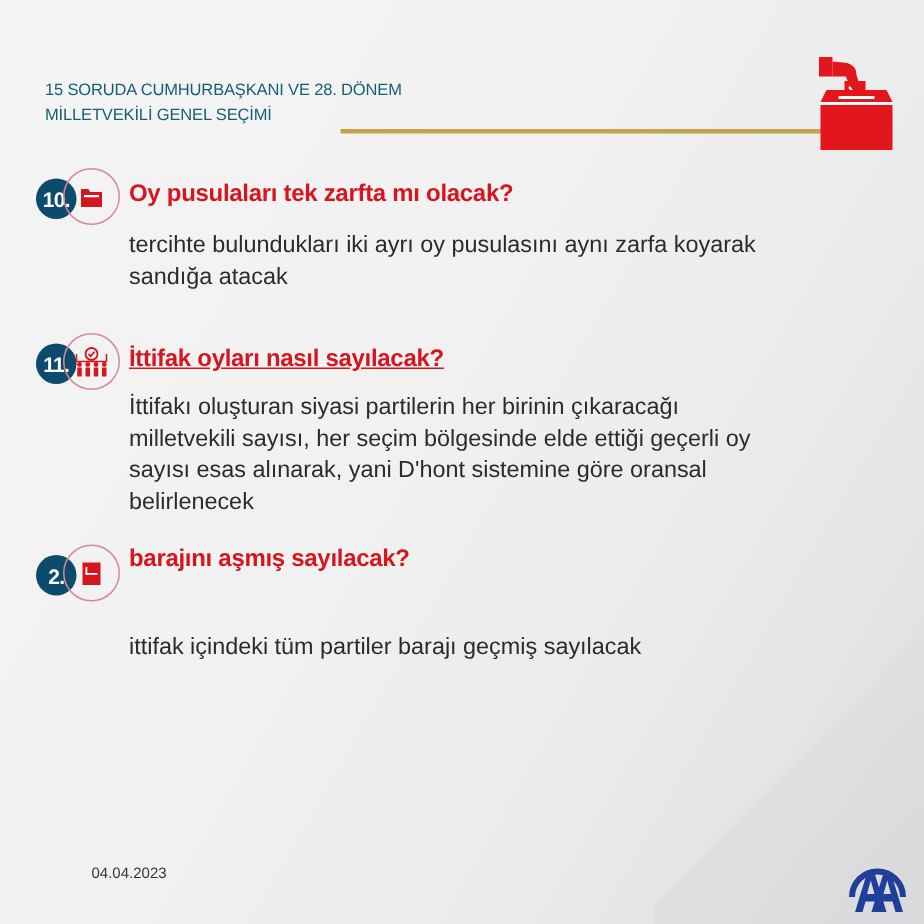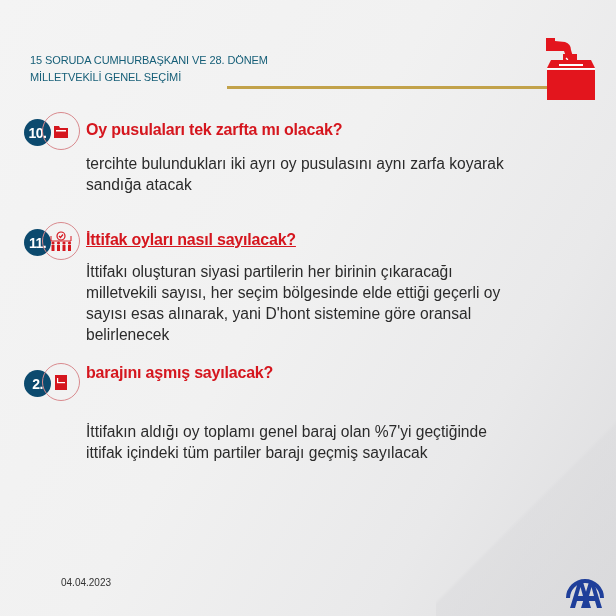--- a/index.html
+++ b/index.html
@@ -128,21 +128,20 @@
     <svg width="14" height="17" viewBox="0 0 14 17">
       <rect x="1" y="1" width="12" height="15" fill="#d5161e"></rect>
       <rect x="3" y="4" width="1.2" height="5" fill="#fff"></rect>
       <rect x="3" y="8" width="8" height="1.2" fill="#fff"></rect>
     </svg>
   </div>
   <div class="q-title" style="top:2px;">
     <div>barajını aşmış sayılacak?</div>
   </div>
   <div class="q-body" style="top:63px;">
-    <div>İttifakın aldığı oy toplamı genel baraj olan %7'yi geçtiğinde</div>
     <div>ittifak içindeki tüm partiler barajı geçmiş sayılacak</div>
   </div>
 </div>
 
 <div class="date">04.04.2023</div>
 <svg class="logo" viewBox="0 0 42 42">
   <path d="M4 30 A17 17 0 0 1 38 30" fill="none" stroke="#1f3f9a" stroke-width="4"></path>
   <path d="M6 40 L14 14 L19 14 L27 40 L22 40 L20 33 L13 33 L11 40 Z M14 28 L19 28 L16.5 19 Z" fill="#1f3f9a"></path>
   <path d="M17 40 L25 14 L30 14 L38 40 L33 40 L31 33 L24 33 L22 40 Z M25 28 L30 28 L27.5 19 Z" fill="#1f3f9a"></path>
 </svg>

